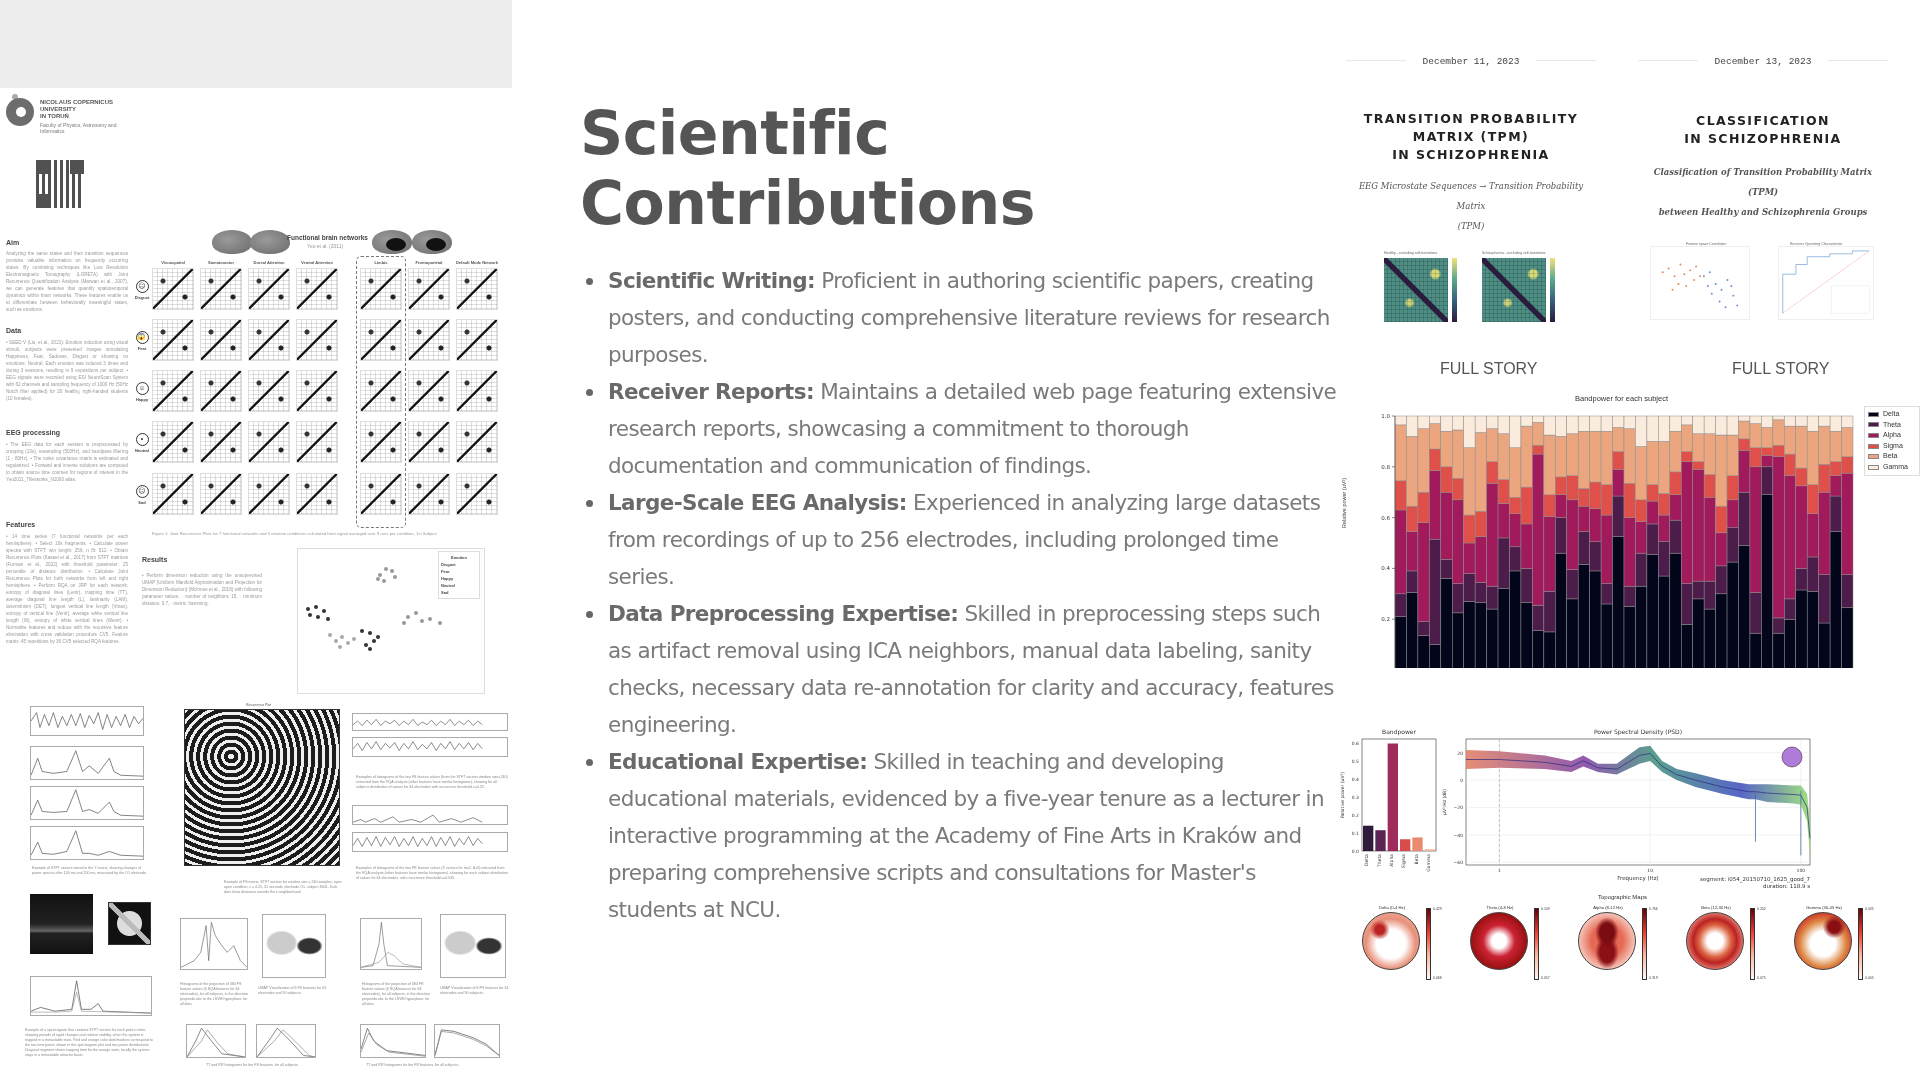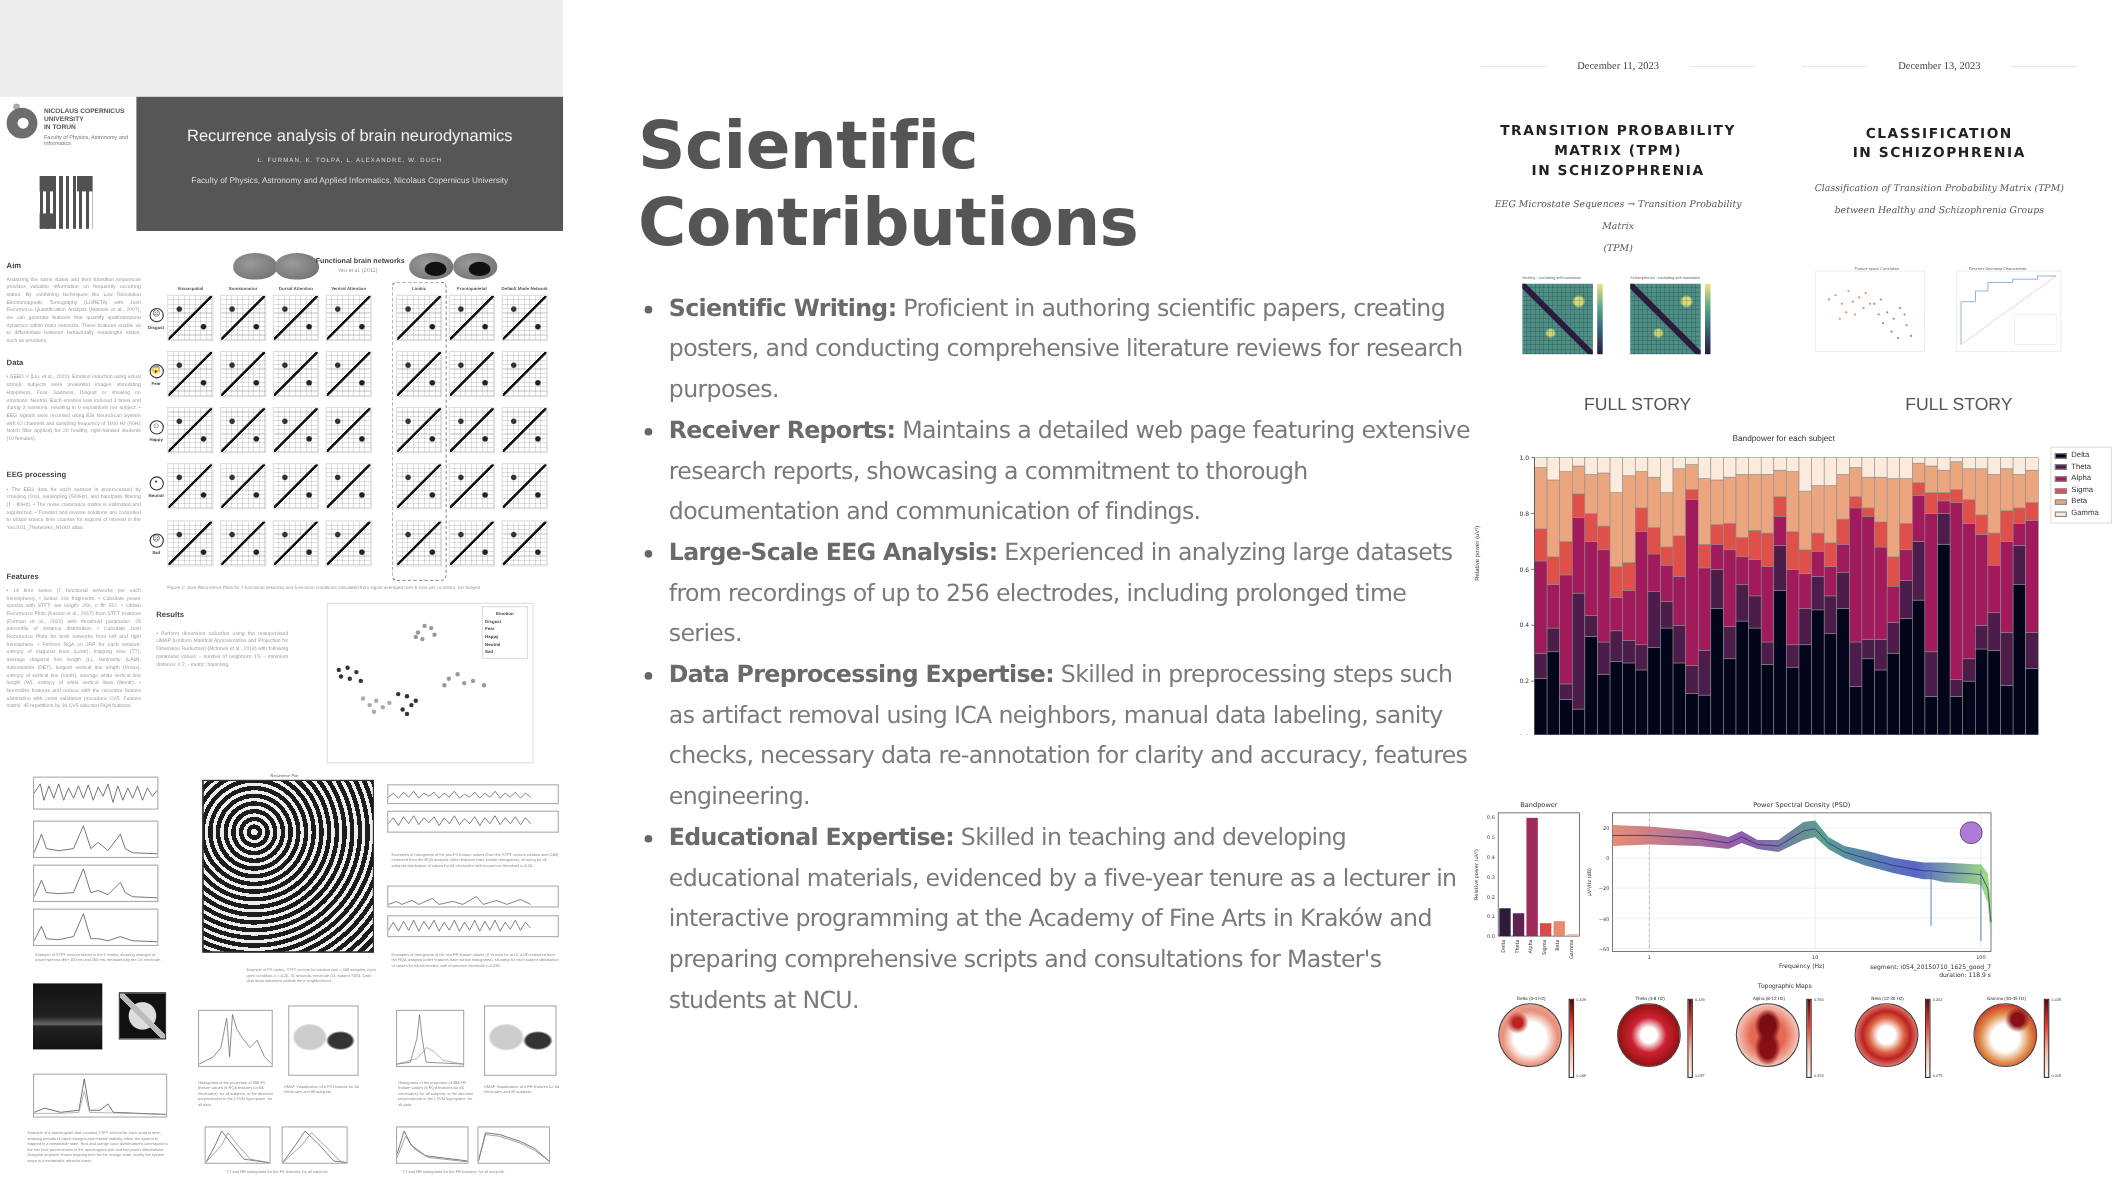--- a/index.html
+++ b/index.html
@@ -71,21 +71,21 @@
   #main-title { position: absolute; left: 580px; top: 98px; font-family: "DejaVu Sans", sans-serif; font-weight: bold; font-size: 60px; line-height: 70px; color: #555555; letter-spacing: -0.5px; }
   #bullets { position: absolute; left: 580px; top: 262px; width: 760px; list-style: none; }
   #bullets li { position: relative; padding-left: 28px; font-family: "DejaVu Sans", sans-serif; font-size: 21.5px; line-height: 37px; color: #7a7a7a; letter-spacing: -0.6px; }
   #bullets li .dot { position: absolute; left: 6px; top: 16px; width: 7px; height: 7px; border-radius: 50%; background: #666; }
   #bullets li b { color: #6a6a6a; font-weight: bold; text-align: center; }
 
   
   .card { position: absolute; top: 50px; width: 250px; text-align: center; }
   .card .date-row { position: relative; height: 20px; }
   .card .date-row .rule { position: absolute; top: 10px; height: 1px; width: 60px; background: #e8e8e8; }
-  .card .date { font-family: Liberation Serif, serif; font-size: 9.5px; color: #444; line-height: 20px; }
+  .card .date { font-family: Liberation Mono, monospace; font-size: 9.5px; color: #444; line-height: 20px; }
   .card .ctitle { margin-top: 40px; font-family: "DejaVu Sans", sans-serif; font-weight: bold; font-size: 12.5px; letter-spacing: 1.4px; line-height: 18px; color: #222; }
   .card .csub { margin-top: 12px; font-family: "DejaVu Serif", serif; font-style: italic; font-size: 8.5px; line-height: 20px; color: #555; }
   .tpm { position: absolute; width: 64px; height: 64px; background:
       linear-gradient(135deg, transparent 47%, #2b1b3d 48%, #2b1b3d 53%, transparent 54%),
       repeating-linear-gradient(0deg, rgba(0,0,0,.15) 0 1px, transparent 1px 4px),
       repeating-linear-gradient(90deg, rgba(0,0,0,.15) 0 1px, transparent 1px 4px),
       radial-gradient(circle at 20% 25%, #d7dc7a 0 4px, transparent 6px),
       radial-gradient(circle at 60% 70%, #cfd57b 0 3px, transparent 5px),
       #4d8e85; transform: scaleX(-1); }
   .cbar { position: absolute; width: 5px; height: 64px; background: linear-gradient(#f1e27a,#5ba88a,#35607d,#2b1b3d); }
@@ -120,25 +120,20 @@
   <div class="logo-dot"></div>
   <div class="logo-circle"></div>
   <div class="uni-name">
     <div>NICOLAUS COPERNICUS</div>
     <div>UNIVERSITY</div>
     <div>IN TORUŃ</div>
   </div>
   <div class="uni-faculty">Faculty of Physics, Astronomy and Informatics</div>
   <div class="qr"></div>
 
-  <div class="header">
-    <div class="ptitle">Recurrence analysis of brain neurodynamics</div>
-    <div class="pauthors">Ł. FURMAN, K. TOŁPA, L. ALEXANDRE, W. DUCH</div>
-    <div class="paff">Faculty of Physics, Astronomy and Applied Informatics, Nicolaus Copernicus University</div>
-  </div>
 
   <div class="sec-h" style="left:6px;top:239px;">Aim</div>
   <div class="sec-t" style="left:6px;top:250px;width:122px;">Analyzing the same states and their transition sequences provides valuable information on frequently occurring states. By combining techniques like Low Resolution Electromagnetic Tomography (LORETA) with Joint Recurrence Quantification Analysis (Marwan et al., 2007), we can generate features that quantify spatiotemporal dynamics within brain networks. These features enable us to differentiate between behaviorally meaningful states, such as emotions.</div>
   <div class="sec-h" style="left:6px;top:327px;">Data</div>
   <div class="sec-t" style="left:6px;top:339px;width:122px;">• SEED V (Liu, et al., 2021): Emotion induction using visual stimuli, subjects were presented images stimulating Happiness, Fear, Sadness, Disgust or showing no emotions: Neutral. Each emotion was induced 3 times and during 3 sessions, resulting in 9 expositions per subject. • EEG signals were recorded using ESI NeuroScan System with 62 channels and sampling frequency of 1000 Hz (50Hz Notch filter applied) for 20 healthy, right-handed students (10 females).</div>
   <div class="sec-h" style="left:6px;top:429px;">EEG processing</div>
   <div class="sec-t" style="left:6px;top:441px;width:122px;">• The EEG data for each session is preprocessed by cropping (10s), resampling (500Hz), and bandpass filtering (1 - 80Hz). • The noise covariance matrix is estimated and regularized. • Forward and inverse solutions are computed to obtain source time courses for regions of interest in the Yeo2011_7Networks_N1000 atlas.</div>
   <div class="sec-h" style="left:6px;top:521px;">Features</div>
   <div class="sec-t" style="left:6px;top:533px;width:122px;">• 14 time series (7 functional networks per each hemisphere). • Select 10s fragments. • Calculate power spectra with STFT: win length: 256, n fft: 512. • Obtain Recurrence Plots (Kasaei et al., 2017) from STFT matrices (Furman et al., 2022) with threshold parameter: 25 percentile of distance distribution. • Calculate Joint Recurrence Plots for both networks from left and right hemisphere. • Perform RQA on JRP for each network: entropy of diagonal lines (Lentr), trapping time (TT), average diagonal line length (L), laminarity (LAM), determinism (DET), longest vertical line length (Vmax), entropy of vertical line (Ventr), average white vertical line length (W), entropy of white vertical lines (Wentr). • Normalize features and reduce with the recursive feature elimination with cross validation procedure CV5. Feature matrix: 45 repetitions by 36 CV5 selected RQA features.</div>
 
@@ -405,21 +400,21 @@
 <div class="card" style="left:1638px;">
   <div class="date-row">
     <span class="rule" style="left:0"></span>
     <span class="date">December 13, 2023</span>
     <span class="rule" style="right:0"></span>
   </div>
   <div class="ctitle" style="margin-top:42px;">
     <div>CLASSIFICATION</div>
     <div>IN SCHIZOPHRENIA</div>
   </div>
-  <div class="csub" style="margin-top:14px;">
+  <div class="csub" style="margin-top:14px;font-weight:bold;">
     <div>Classification of Transition Probability Matrix (TPM)</div>
     <div>between Healthy and Schizophrenia Groups</div>
   </div>
 </div>
 <div class="mini-title" style="left:1686px;top:242px;">Feature space Correlation</div>
 <div class="mini-plot" style="left:1650px;top:246px;width:100px;height:74px;">
     <svg id="scatter-svg" viewBox="0 0 100 74" preserveAspectRatio="none">
       <circle cx="12" cy="26" r="1" fill="#e8885a"></circle>
       <circle cx="18" cy="22" r="1" fill="#e8885a"></circle>
       <circle cx="24" cy="30" r="1" fill="#e8885a"></circle>

